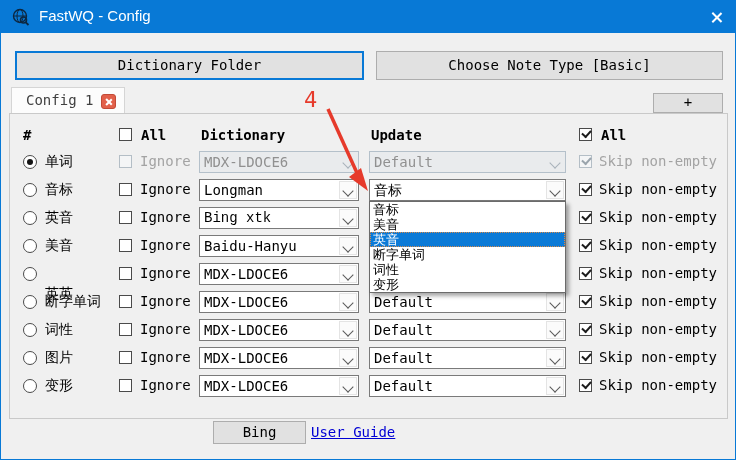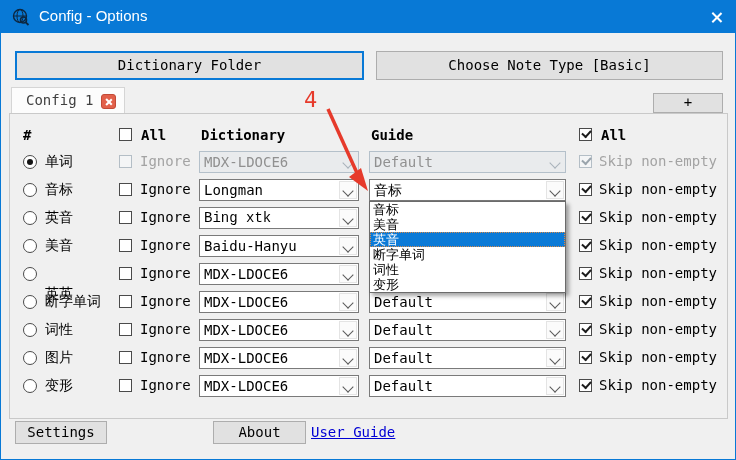--- a/index.html
+++ b/index.html
@@ -73,42 +73,42 @@
 <div class="window">
 
   <div class="titlebar">
     <svg class="app-icon" viewBox="0 0 18 18">
       <circle cx="8" cy="8" r="6.5" fill="none" stroke="#0d2740" stroke-width="1.4"></circle>
       <ellipse cx="8" cy="8" rx="3" ry="6.5" fill="none" stroke="#0d2740" stroke-width="1"></ellipse>
       <line x1="1.5" y1="8" x2="14.5" y2="8" stroke="#0d2740" stroke-width="1"></line>
       <circle cx="11.5" cy="12" r="3" fill="none" stroke="#0d2740" stroke-width="1.6"></circle>
       <line x1="13.8" y1="14.3" x2="16.5" y2="17" stroke="#0d2740" stroke-width="1.8"></line>
     </svg>
-    <span class="title-text">Config - Options</span>
+    <span class="title-text">FastWQ - Config</span>
     <div class="close-btn">
       <span class="close-x"></span>
     </div>
   </div>
 
   <div class="btn btn-notetype">Choose Note Type [Basic]</div>
   <div class="btn btn-dictfolder">Dictionary Folder</div>
 
   <div class="tab">
     <span class="tab-label">Config 1</span>
     <span class="tab-close"></span>
   </div>
   <div class="btn btn-plus">+</div>
 
   <div class="pane"></div>
 
   <span class="hdr" style="left:22px">#</span>
   <span class="cb" id="hdr-all-left" style="left:118px;top:127px"></span>
   <span class="hdr" style="left:140px">All</span>
   <span class="hdr" style="left:200px">Dictionary</span>
-  <span class="hdr" style="left:370px">Guide</span>
+  <span class="hdr" style="left:370px">Update</span>
   <span class="cb checked" id="hdr-all-right" style="left:578px;top:127px"></span>
   <span class="hdr" style="left:600px">All</span>
 
   <div id="rows">
       <div class="">
         <span class="radio sel" style="left: 22px; top: 154px;"></span>
         <span class="lbl" style="left: 44px; top: 152px;">单词</span>
         <span class="cb dis" style="left: 118px; top: 154px;"></span>
         <span class="lbl dis" style="left: 139px; top: 152px;">Ignore</span>
         <div class="combo dis" style="left: 198px; top: 150px; width: 160px;">
@@ -272,22 +272,21 @@
 
   <div class="dlist" id="dlist">
       <div class="ditem">音标</div>
       <div class="ditem">美音</div>
       <div class="ditem hl">英音</div>
       <div class="ditem">断字单词</div>
       <div class="ditem">词性</div>
       <div class="ditem">变形</div>
     </div>
 
-  <div class="btn btn-settings">Settings</div>
-  <div class="btn btn-about">About</div>
+  <div class="btn btn-about">Bing</div>
   <span class="link">User Guide</span>
 
   <span class="annot-num">4</span>
   <svg class="annot-svg" viewBox="0 0 736 460">
     <line x1="327" y1="108" x2="356" y2="172" stroke="#e63a2b" stroke-width="3.5"></line>
     <polygon points="367,190 348,176 360,167" fill="#e63a2b"></polygon>
   </svg>
 
 </div>
 

